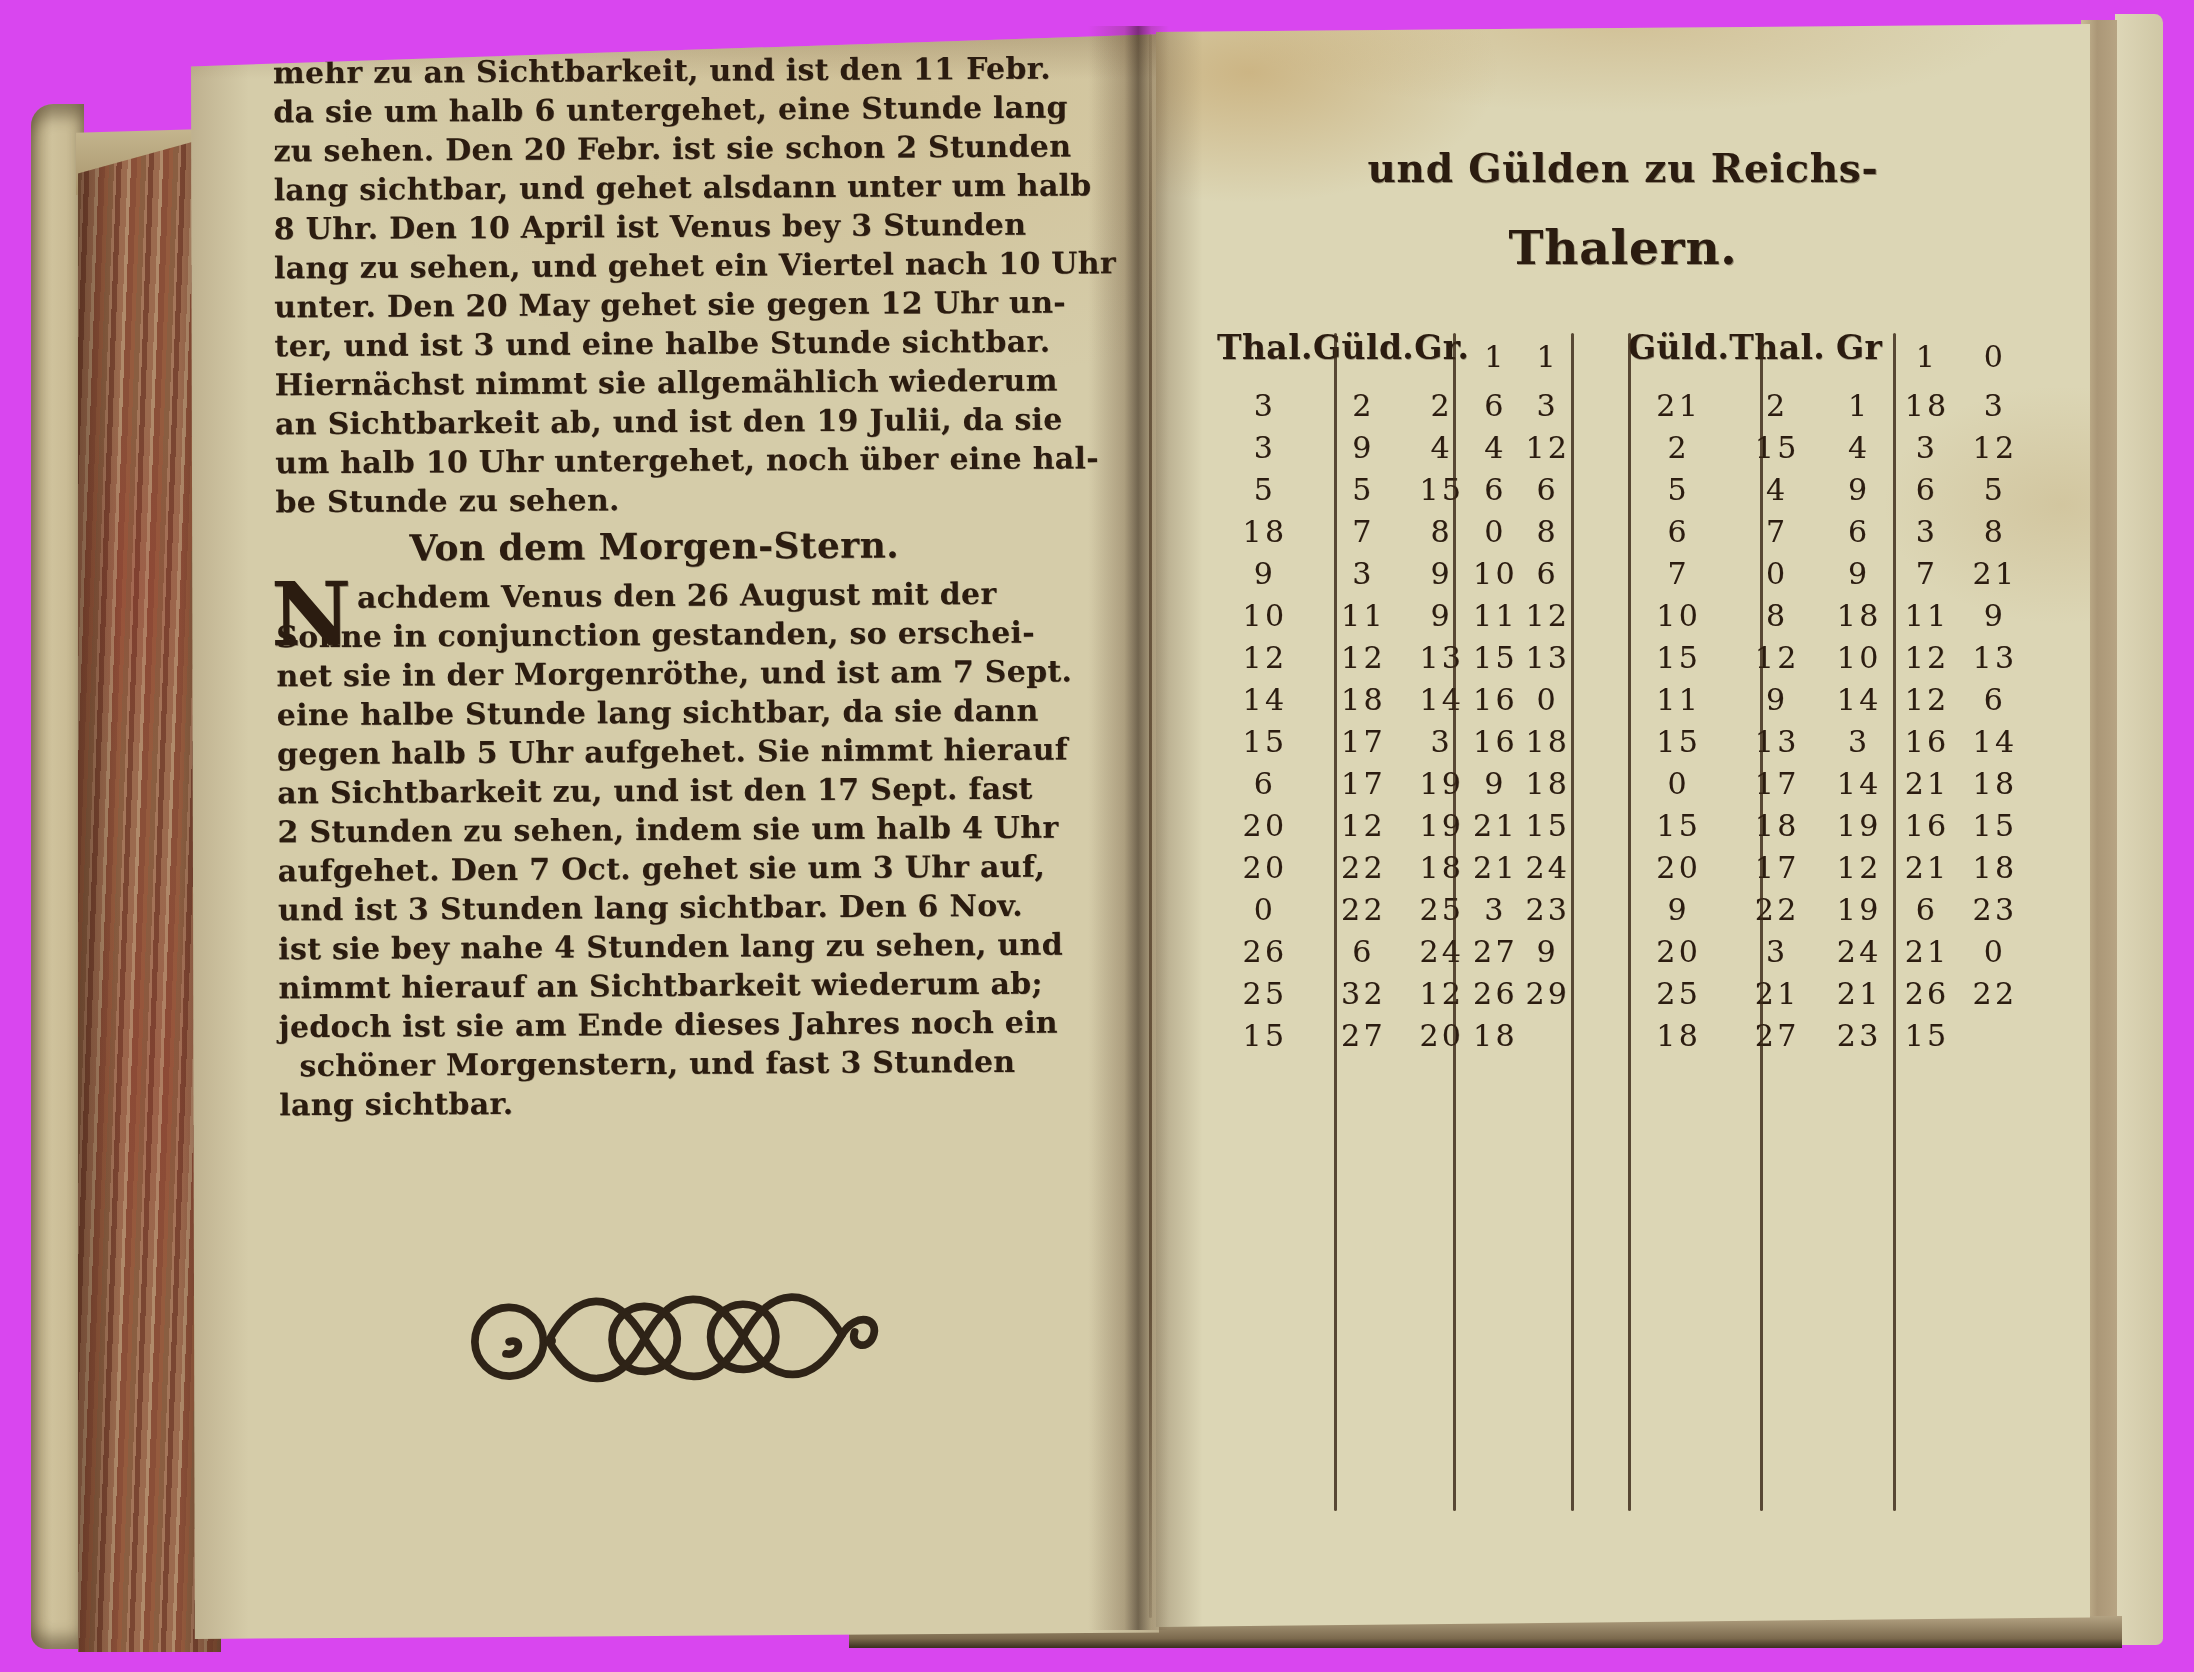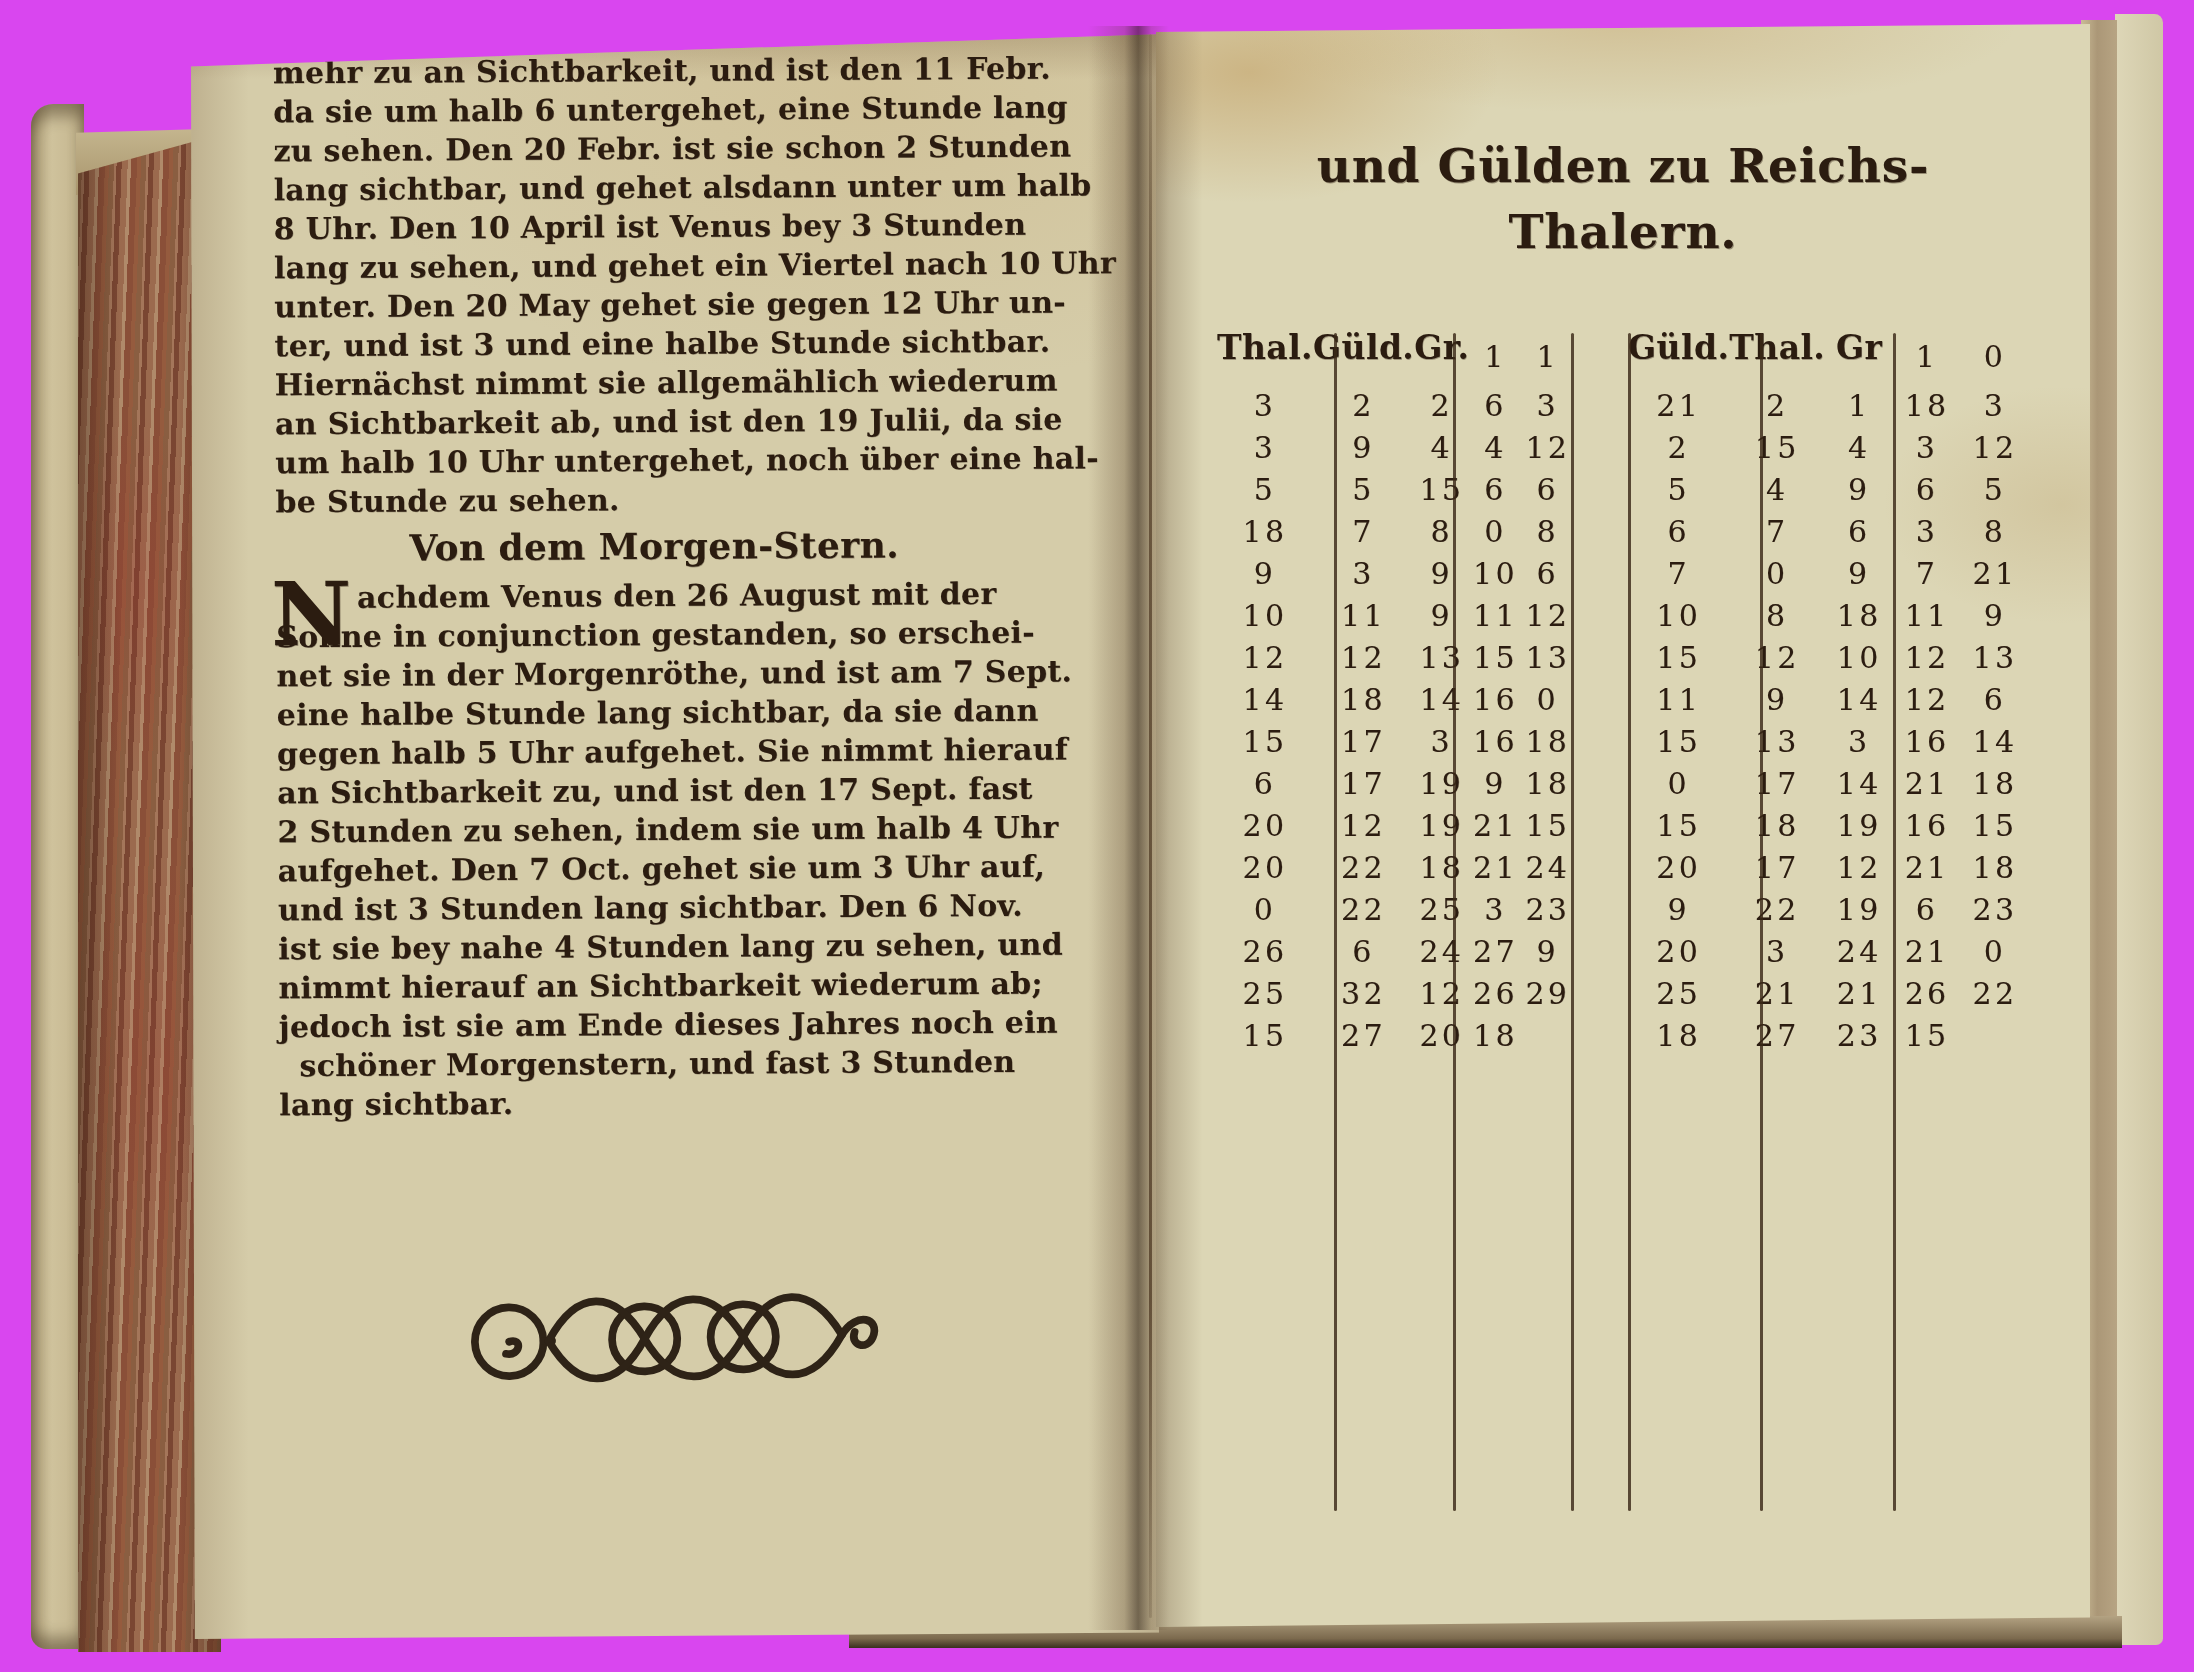--- a/index.html
+++ b/index.html
@@ -55,22 +55,22 @@
   .para2 .line:nth-child(-n+2){padding-left:81px;}
   .para2 .line:nth-child(13){text-align:center;padding-left:0;}
   .para2 .line:nth-child(14){text-align:center;padding-left:0;}
   .dropcap{position:absolute;left:-5.1px;top:-8.5px;font-size:88px;line-height:88px;font-weight:bold;
     text-shadow:0.8px 0.8px 0 rgba(43,28,16,.4);}
   .ornament{position:absolute;left:265px;top:1241px;width:463px;height:132px;transform:rotate(-1.2deg);}
   
   .rp-title{position:absolute;left:0;width:100%;text-align:center;font-weight:bold;white-space:nowrap;
     text-shadow:0.8px 0.8px 0 rgba(43,28,16,.4);letter-spacing:0.8px;}
   .rp-t1{top:49px;font-size:53px;}
-  .rp-t2{top:114px;font-size:47px;}
-  .rp-t3{top:180px;font-size:47px;}
+  .rp-t2{top:121px;font-size:39px;}
+  .rp-t3{top:196px;font-size:47px;}
   .half{position:absolute;top:304px;height:1205px;display:grid;grid-template-columns:1fr 1fr 1fr 1fr 1fr;
     grid-template-rows:56px;grid-auto-rows:42px;align-items:center;justify-items:center;}
   .half-left{left:61px;width:357px;}
   .half-right{left:472px;width:401px;}
   .half .th{font-size:33px;font-weight:bold;letter-spacing:0.4px;text-shadow:0.5px 0.5px 0 rgba(43,28,16,.35);align-self:start;}
   .half .td{font-size:30px;letter-spacing:3.4px;font-weight:500;text-shadow:0.3px 0.3px 0 rgba(43,28,16,.3);}
   .vrule{position:absolute;top:5.1px;bottom:22px;width:2.5px;background:#3a2817;opacity:.82;border-radius:1.7px;}
 </style>
 </head>
 <body>

